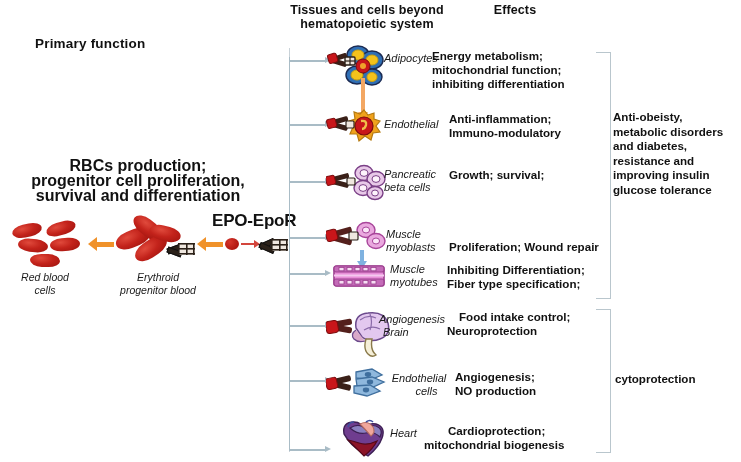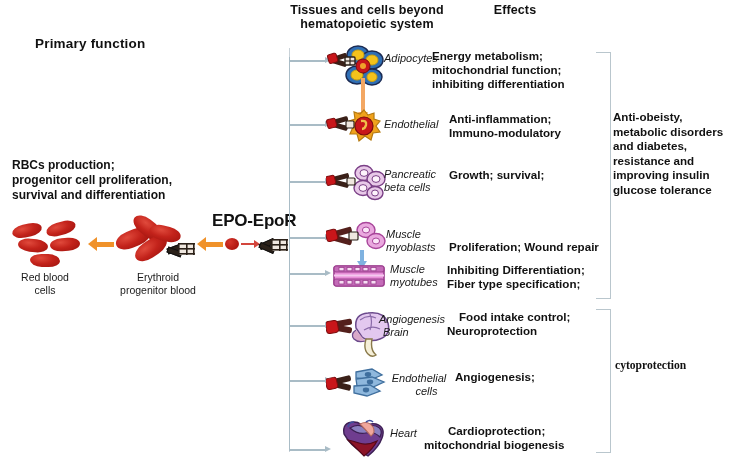--- a/index.html
+++ b/index.html
@@ -10,24 +10,24 @@
   }
   .abs{position:absolute;}
   .hdr{
     font-weight:bold;font-size:12.5px;line-height:14px;
     text-align:center;color:#111;letter-spacing:.1px;
   }
   .primary-title{
     font-weight:bold;font-size:13.5px;color:#111;letter-spacing:.2px;
   }
   .leftdesc{
-    font-weight:bold;font-size:12px;line-height:15px;text-align:left;color:#111;
+    font-weight:bold;font-size:16px;line-height:15px;text-align:center;color:#111;
   }
   .italic-lbl{
-    font-size:10.5px;line-height:12.5px;color:#1a1a1a;
+    font-style:italic;font-size:10.5px;line-height:12.5px;color:#1a1a1a;
     font-family:"Liberation Sans","DejaVu Sans",sans-serif;
   }
   .cellcap{
     font-style:italic;font-size:11px;line-height:13px;color:#1a1a1a;text-align:center;
   }
   .effect{
     font-weight:bold;font-size:11.6px;line-height:14px;color:#111;
   }
   .summary{
     font-weight:bold;font-size:11.6px;line-height:14.5px;color:#111;
@@ -376,20 +376,21 @@
       <rect x="0" y="12" width="11" height="11" rx="2.5" fill="#c8161a" stroke="#7d0c0e" stroke-width="1" transform="rotate(-12 5 17)"></rect>
     </g>
   </svg>
 </div>
 <div class="abs cellcap" style="left:383px;top:372px;width:72px;text-align:center;">
   <div>Endothelial</div>
   <div style="padding-left:15px;">cells</div>
 </div>
 <div class="abs effect" style="left:455px;top:370px;width:170px;">
   <div>Angiogenesis;</div>
+  <div>NO production</div>
 </div>
 
 <div class="abs" style="left:336px;top:418px;width:56px;height:44px;">
   <svg width="56" height="44" viewBox="0 0 56 44">
     <g>
       <path d="M8 16 q-2 -12 10 -12 q8 0 10 8 q4 -8 12 -6 q10 3 6 14 q-3 9 -14 18 q-14 -8 -20 -16 Z" fill="#6f3d8f" stroke="#3d2054" stroke-width="1.4"></path>
       <path d="M14 10 q10 -6 16 2 q3 -6 10 -4 q8 3 4 11 q-6 -6 -14 -4 q-8 2 -16 -5 Z" fill="#8a7fc0" stroke="#3d2054" stroke-width="1.2"></path>
       <path d="M24 6 q8 -4 13 3 q3 5 -2 9 q-6 -7 -11 -12 Z" fill="#f0a79c" stroke="#b46a60" stroke-width="1.1"></path>
       <path d="M12 22 q10 10 16 16 q9 -7 13 -15 q-10 5 -18 2 q-6 -2 -11 -3 Z" fill="#8c1428" stroke="#52091a" stroke-width="1.2"></path>
       <path d="M30 4 q4 -3 7 0 M18 4 q-5 0 -6 5" fill="none" stroke="#3f4f9e" stroke-width="1.6"></path>
@@ -409,15 +410,15 @@
 <div class="abs summary" style="left:613px;top:110px;width:124px;">
   <div>Anti-obeisty,</div>
   <div>metabolic disorders</div>
   <div>and diabetes,</div>
   <div>resistance and</div>
   <div>improving insulin</div>
   <div>glucose tolerance</div>
 </div>
 
 <div class="abs bracket" style="left:596px;top:309px;width:14px;height:142px;"></div>
-<div class="abs summary" style="left:615px;top:359px;width:124px;font-family:Liberation Serif, serif;">
+<div class="abs summary" style="left:615px;top:372px;width:124px;">
   <div>cytoprotection</div>
 </div>
 
 </body></html>

